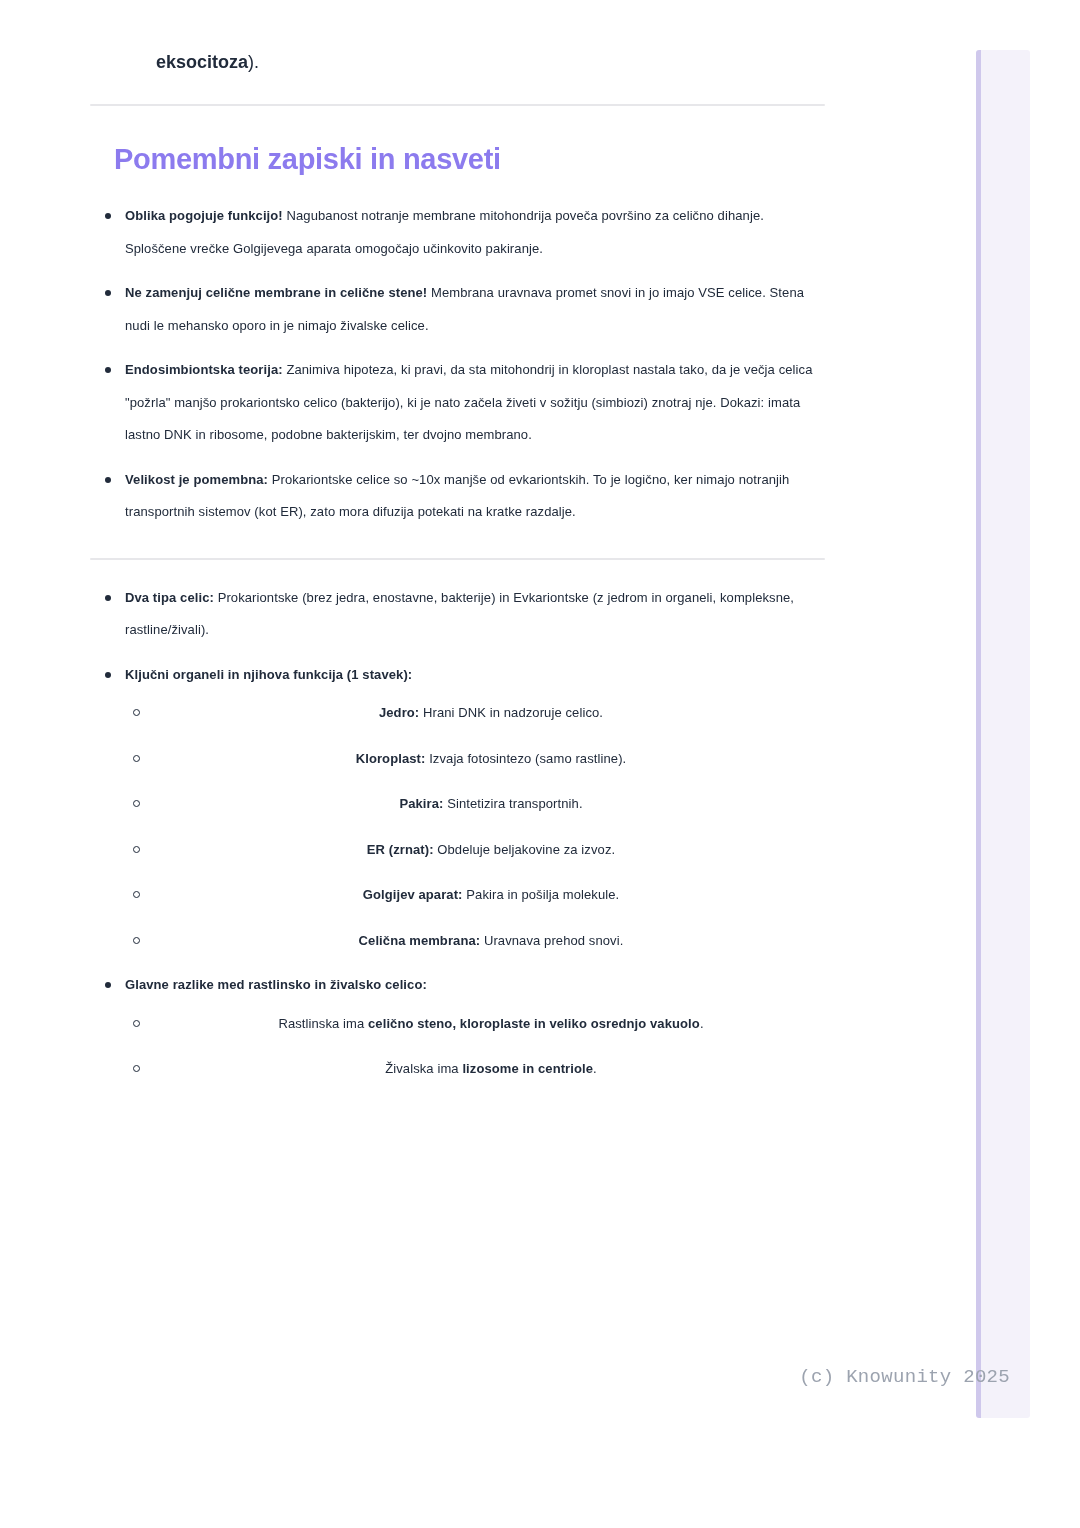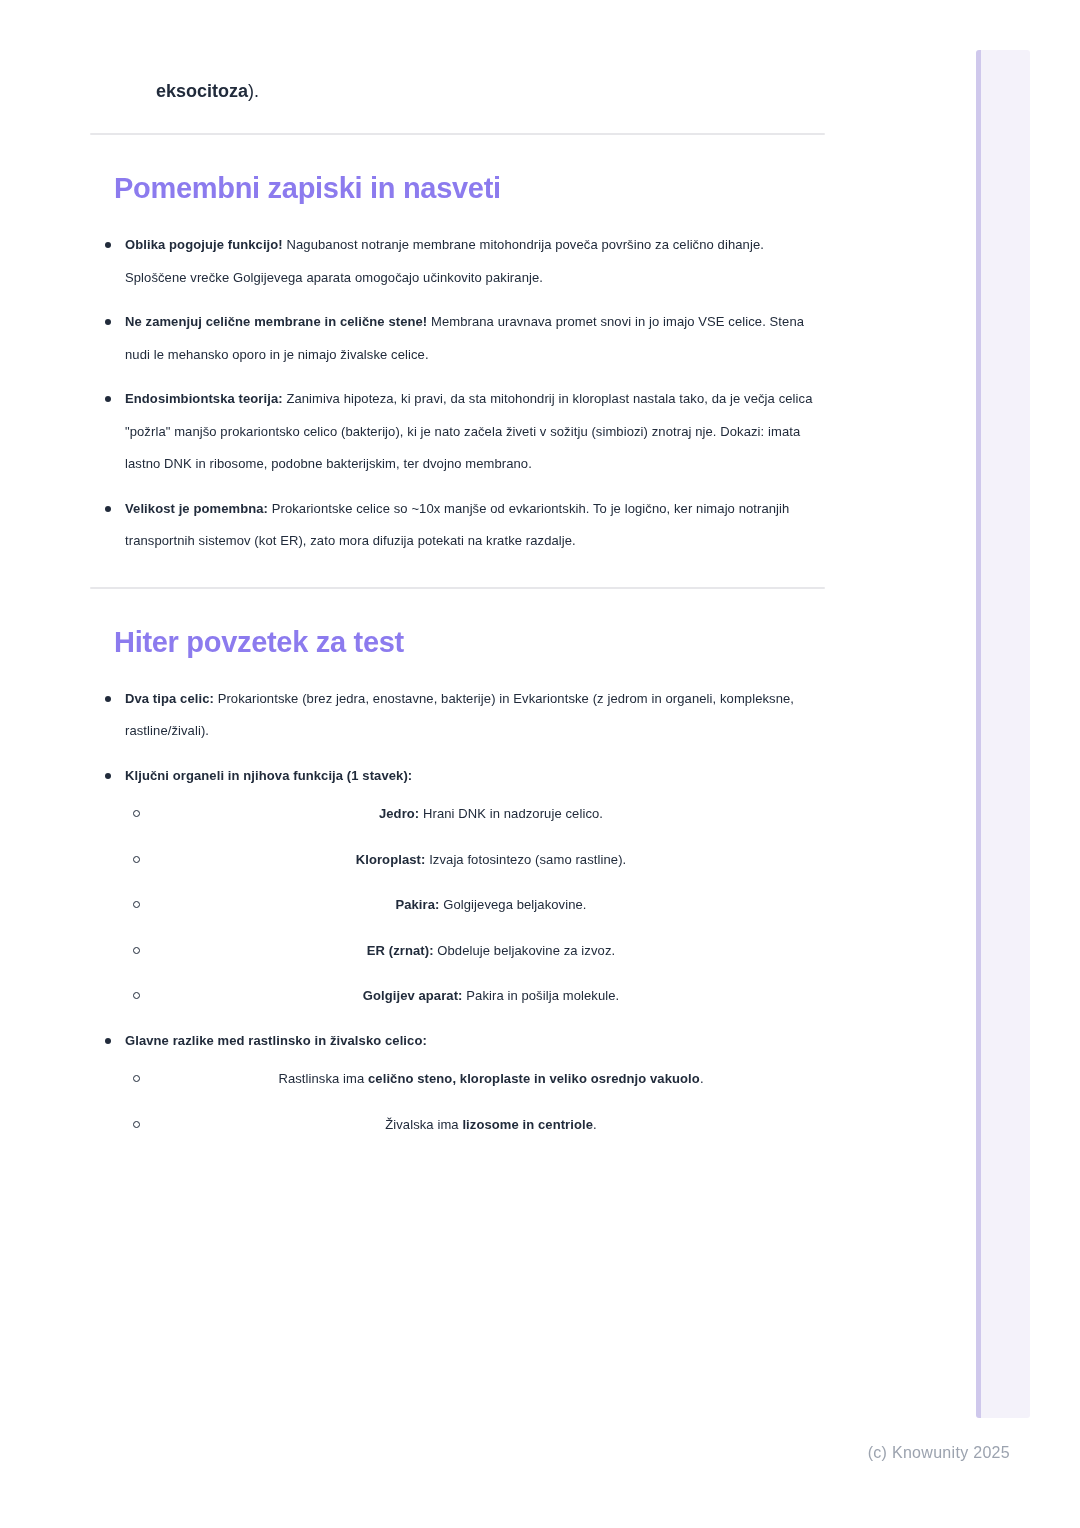--- a/index.html
+++ b/index.html
@@ -24,21 +24,21 @@
     left:976px; top:50px;
     width:54px; height:1368px;
     background:var(--panel-bg);
     border-left:5px solid var(--panel-edge);
     border-radius:3px;
   }
   .content{
     position:relative;
     width:735px;
     margin-left:90px;
-    padding-top:78px;
+    padding-top:49px;
   }
   .cont-line{
     margin-left:66px;
     font-size:18px;
     line-height:26px;
     color:var(--text);
   }
   .cont-line strong{font-weight:700;}
   .divider{
     height:2px;
@@ -81,25 +81,26 @@
     width:7px; height:7px;
     border-radius:50%;
     border:1.6px solid var(--text);
     background:transparent;
   }
   .list.l2{margin-top:6px;text-align:center;}
   .list.l2 > li{padding-left:32px;margin-bottom:13px;}
   .list.l2 > li:last-child{margin-bottom:0;}
   .footer{
     position:absolute;
-    top:1444px;
+    top:1366px;
     right:70px;
-    font-size:16px;
+    font-size:19px;
     letter-spacing:0.3px;
     color:var(--footer);
+    font-family:Liberation Mono, monospace;
   }
 </style>
 </head>
 <body>
 
 <div class="side-bar"></div>
 
 <main class="content">
   <p class="cont-line"><strong>eksocitoza</strong><span>).</span></p>
   <div id="sections">
@@ -117,49 +118,52 @@
         <li class="item">
           <span class="marker dot"></span>
           <div class="text"><span class="b">Endosimbiontska teorija:</span><span> Zanimiva hipoteza, ki pravi, da sta mitohondrij in kloroplast nastala tako, da je večja celica "požrla" manjšo prokariontsko celico (bakterijo), ki je nato začela živeti v sožitju (simbiozi) znotraj nje. Dokazi: imata lastno DNK in ribosome, podobne bakterijskim, ter dvojno membrano.</span></div>
         </li>
         <li class="item">
           <span class="marker dot"></span>
           <div class="text"><span class="b">Velikost je pomembna:</span><span> Prokariontske celice so ~10x manjše od evkariontskih. To je logično, ker nimajo notranjih transportnih sistemov (kot ER), zato mora difuzija potekati na kratke razdalje.</span></div>
         </li>
       </ul>
       <div class="divider"></div>
-      <h2 class="section-title">Hiter povzetek za test</h2>
       <ul class="list l1">
         <li class="item">
           <span class="marker dot"></span>
           <div class="text"><span class="b">Dva tipa celic:</span><span> Prokariontske (brez jedra, enostavne, bakterije) in Evkariontske (z jedrom in organeli, kompleksne, rastline/živali).</span></div>
         </li>
         <li class="item">
           <span class="marker dot"></span>
           <div class="text"><span class="b">Ključni organeli in njihova funkcija (1 stavek):</span></div>
           <ul class="list l2">
             <li class="item">
               <span class="marker ring"></span>
               <div class="text"><span class="b">Jedro:</span><span> Hrani DNK in nadzoruje celico.</span></div>
             </li>
             <li class="item">
               <span class="marker ring"></span>
               <div class="text"><span class="b">Kloroplast:</span><span> Izvaja fotosintezo (samo rastline).</span></div>
             </li>
             <li class="item">
               <span class="marker ring"></span>
-              <div class="text"><span class="b">Pakira:</span><span> Golgijevega beljakovine.</span></div>
+              <div class="text"><span class="b">Pakira:</span><span> Sintetizira transportnih.</span></div>
             </li>
             <li class="item">
               <span class="marker ring"></span>
               <div class="text"><span class="b">ER (zrnat):</span><span> Obdeluje beljakovine za izvoz.</span></div>
             </li>
             <li class="item">
               <span class="marker ring"></span>
               <div class="text"><span class="b">Golgijev aparat:</span><span> Pakira in pošilja molekule.</span></div>
+            </li>
+            <li class="item">
+              <span class="marker ring"></span>
+              <div class="text"><span class="b">Celična membrana:</span><span> Uravnava prehod snovi.</span></div>
             </li>
           </ul>
         </li>
         <li class="item">
           <span class="marker dot"></span>
           <div class="text"><span class="b">Glavne razlike med rastlinsko in živalsko celico:</span></div>
           <ul class="list l2">
             <li class="item">
               <span class="marker ring"></span>
               <div class="text"><span>Rastlinska ima </span><span class="b">celično steno, kloroplaste in veliko osrednjo vakuolo</span><span>.</span></div>

